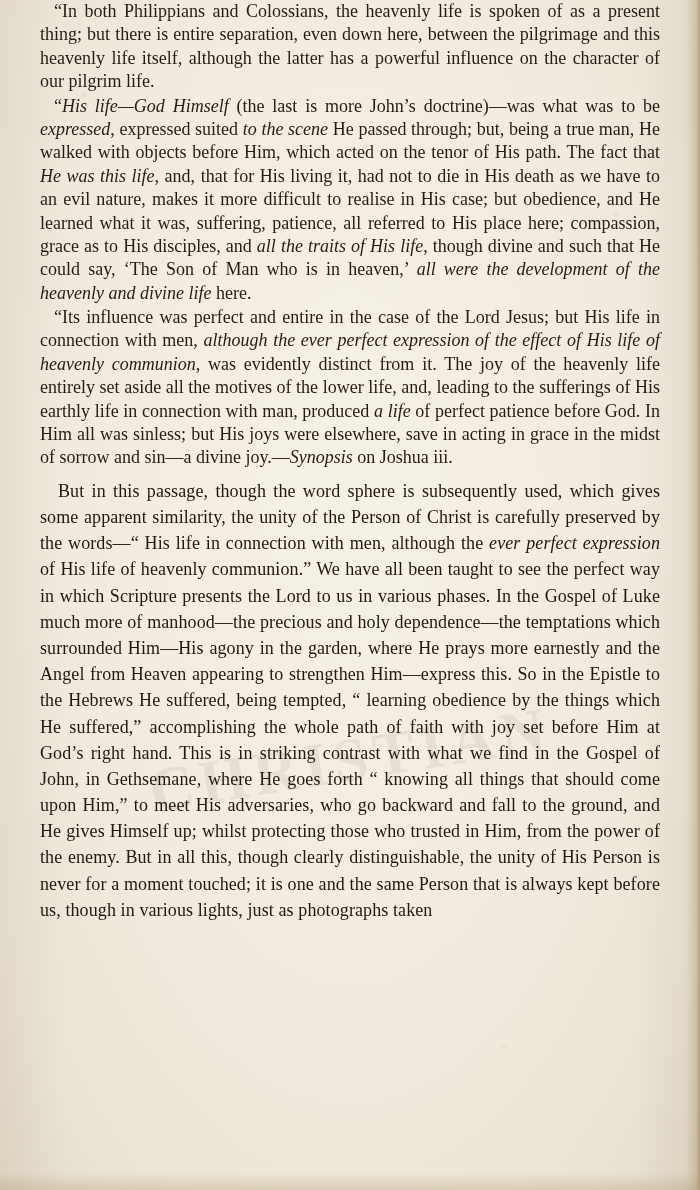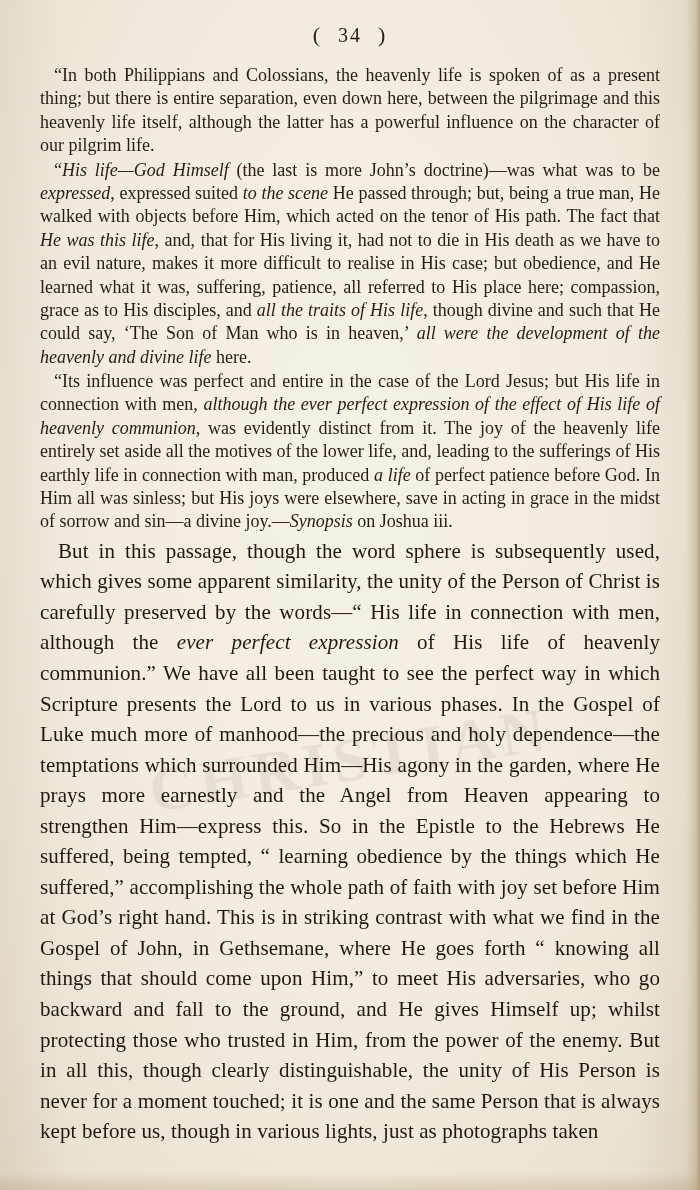--- a/index.html
+++ b/index.html
@@ -93,22 +93,22 @@
     margin: 0 0 2px 0;
   }
   .quoted p {
     margin: 0 0 1px 0;
     text-indent: 14px;
   }
   .quoted em, .quoted i {
   }
 
   .body-main {
-    margin-top: 2px;
-    font-size: 21px;
+    margin-top: 8px;
+    font-size: 18px;
     line-height: 1.455;
     text-align: justify;
     text-justify: inter-word;
     color: #1f1910;
     letter-spacing: 0.1px;
   }
   .body-main p {
     margin: 0;
     text-indent: 18px;
   }
@@ -119,23 +119,20 @@
 </head>
 <body>
 
 <div class="page">
   <div class="watermark">CHRISTIAN</div>
   <div class="edge-right"></div>
   <div class="edge-bottom"></div>
 
   <div class="content">
 
-    <div class="page-number">
-      <span class="paren">(</span><span>34</span><span class="paren">)</span>
-    </div>
 
     <div class="quoted">
 
       <p>“In both Philippians and Colossians, the heavenly life is spoken of as a present thing; but there is entire separation, even down here, between the pilgrimage and this heavenly life itself, although the latter has a powerful influence on the character of our pilgrim life.</p>
 
       <p><span>“</span><em>His life—God Himself</em><span> (the last is more John’s doctrine)—was what was to be </span><em>expressed</em><span>, expressed suited </span><em>to the scene</em><span> He passed through; but, being a true man, He walked with objects before Him, which acted on the tenor of His path.  The fact that </span><em>He was this life</em><span>, and, that for His living it, had not to die in His death as we have to an evil nature, makes it more difficult to realise in His case; but obedience, and He learned what it was, suffering, patience, all referred to His place here; compassion, grace as to His disciples, and </span><em>all the traits of His life</em><span>, though divine and such that He could say, ‘The Son of Man who is in heaven,’ </span><em>all were the development of the heavenly and divine life</em><span> here.</span></p>
 
       <p><span>“Its influence was perfect and entire in the case of the Lord Jesus; but His life in connection with men, </span><em>although the ever perfect expression of the effect of His life of heavenly communion</em><span>, was evidently distinct from it.  The joy of the heavenly life entirely set aside all the motives of the lower life, and, leading to the sufferings of His earthly life in connection with man, produced </span><em>a life</em><span> of perfect patience before God.  In Him all was sinless; but His joys were elsewhere, save in acting in grace in the midst of sorrow and sin—a divine joy.—</span><em>Synopsis</em><span> on Joshua iii.</span></p>
 
     </div>

